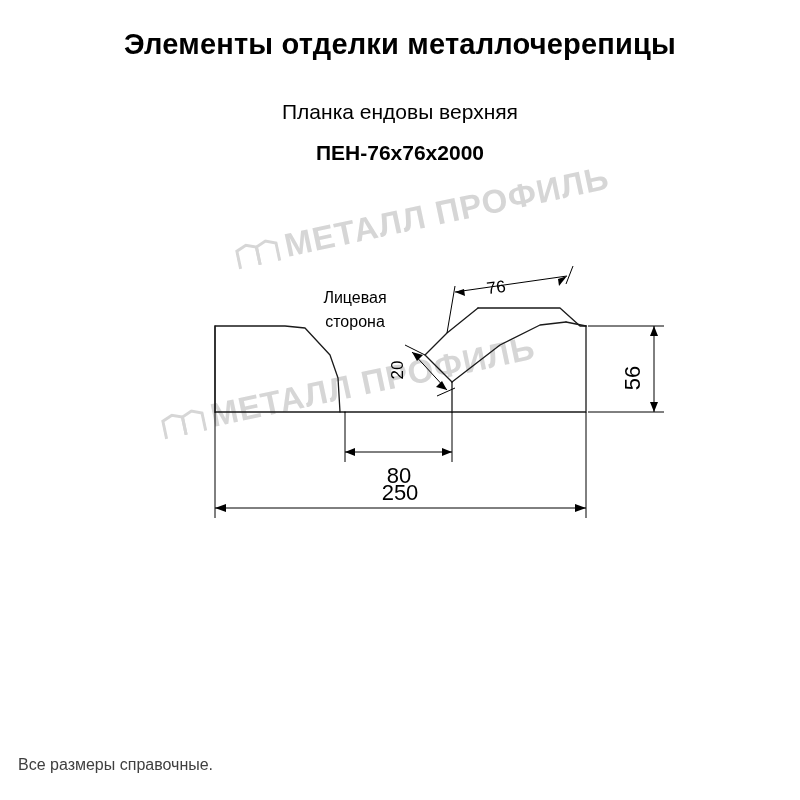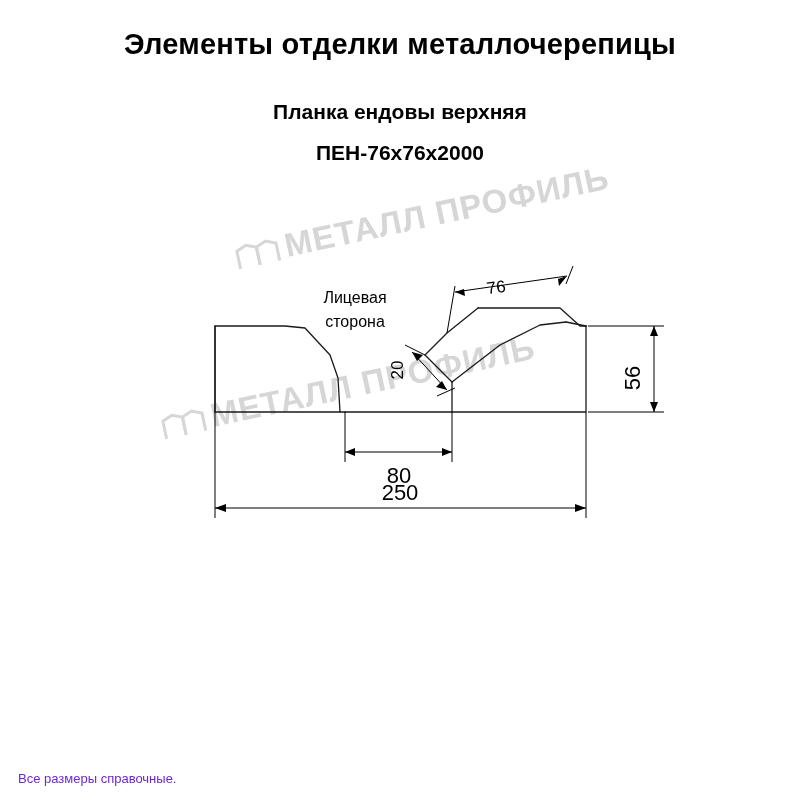--- a/index.html
+++ b/index.html
@@ -34,21 +34,21 @@
     letter-spacing: 0.2px;
     color: #000;
   }
   .title-sub {
     position: absolute;
     top: 100px;
     left: 0;
     width: 800px;
     text-align: center;
     font-size: 21px;
-    font-weight: bold;
+    font-weight: normal;
     color: #000;
   }
   .title-code {
     position: absolute;
     top: 141px;
     left: 0;
     width: 800px;
     text-align: center;
     font-size: 21px;
     font-weight: bold;
@@ -99,24 +99,24 @@
     width: 44px;
     height: 26px;
     vertical-align: -4px;
     margin-right: 6px;
   }
 
   
   .footer {
     position: absolute;
     left: 18px;
-    bottom: 11px;
-    font-size: 13px;
+    bottom: 22px;
+    font-size: 16px;
     line-height: 1.55;
-    color: #6d28d9;
+    color: #404040;
   }
 
   .lbl {
     font-family: "Liberation Sans", sans-serif;
     font-size: 17px;
     fill: #000;
   }
   .lbl-face {
     font-size: 16px;
     fill: #000;

